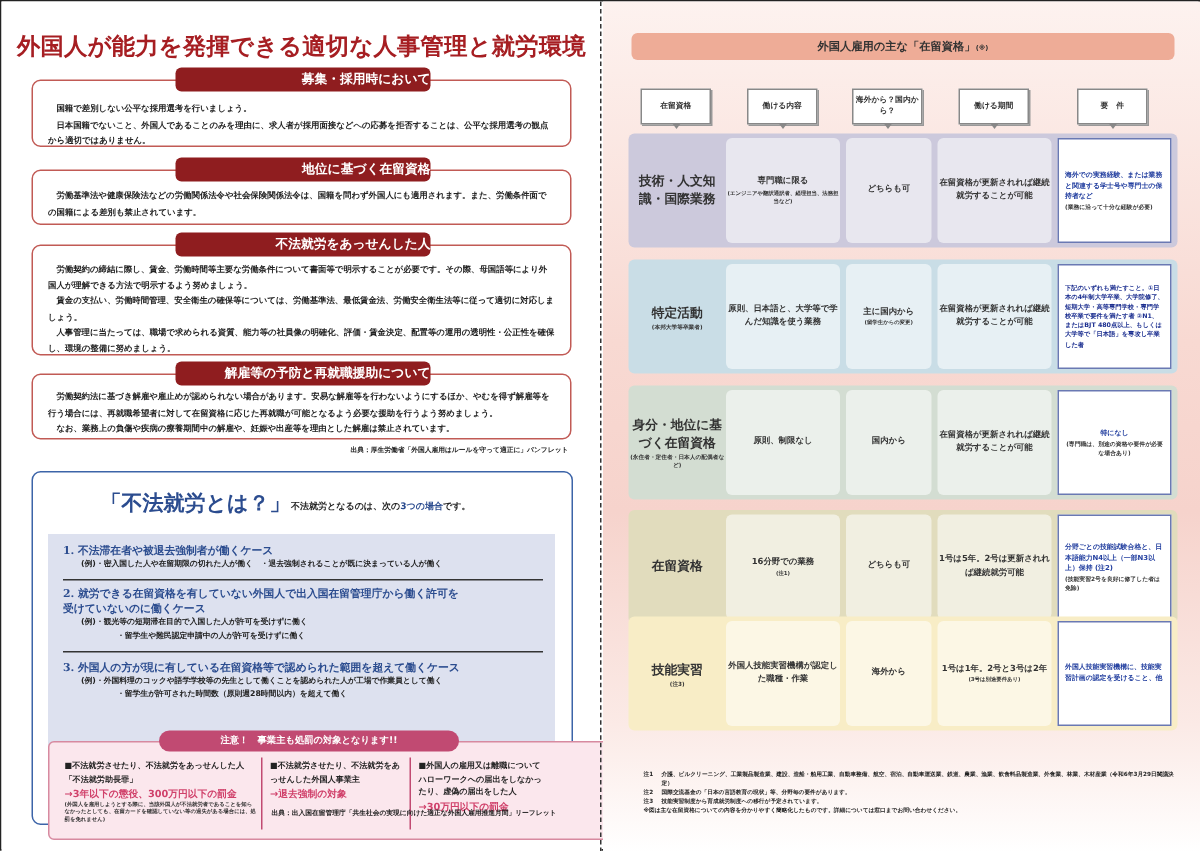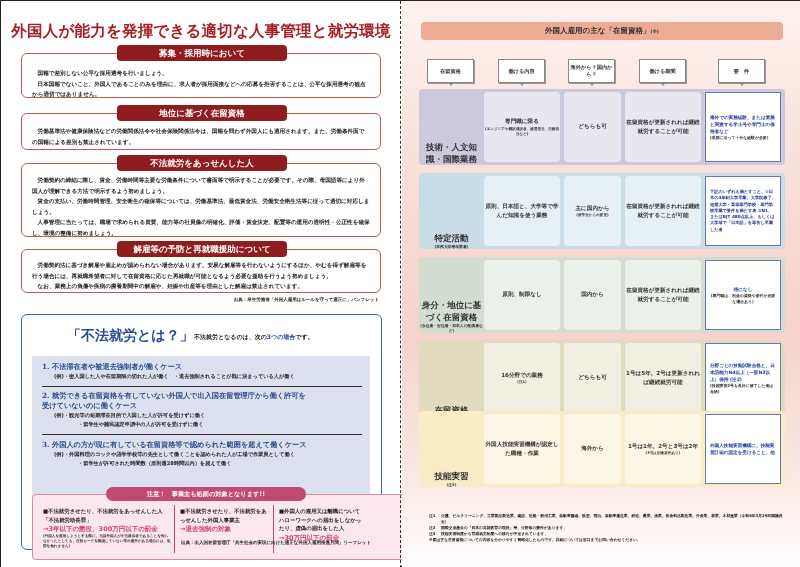--- a/index.html
+++ b/index.html
@@ -3,21 +3,21 @@
 <meta charset="utf-8">
 <style>
 *{box-sizing:border-box;margin:0;padding:0}
 html,body{width:800px;height:567px;overflow:hidden;background:#3a3a3a;font-family:"DejaVu Sans","Liberation Sans",sans-serif}
 .spread{position:absolute;left:0;top:0;width:800px;height:567px;background:#fff;border:1px solid #222}
 .left{position:absolute;left:0;top:0;width:400px;height:567px;background:#fff}
 .right{position:absolute;left:401px;top:0;width:399px;height:567px;background:linear-gradient(180deg,#fdf2ef 0%,#f8d9d2 40%,#f6d3cc 60%,#fbeae6 85%,#ffffff 100%)}
 .divider{position:absolute;left:399px;top:0;height:567px;border-left:1px dashed #333}
 .title{position:absolute;left:0;top:20px;width:400px;text-align:center;font-family:"DejaVu Serif","Liberation Serif",serif;font-weight:bold;color:#a61e22;font-size:15.5px;letter-spacing:0.2px}
 .sec{position:absolute;left:20px;width:360px;border:1.3px solid #c15a55;border-radius:6px;background:#fff}
-.sec-head{position:absolute;left:95px;top:-9px;width:170px;height:16px;background:#8f1d1f;border-radius:4px;color:#fff;font-size:8.5px;font-weight:bold;text-align:center;line-height:16px}
+.sec-head{position:absolute;left:95px;top:-9px;width:170px;height:16px;background:#8f1d1f;border-radius:4px;color:#fff;font-size:8.5px;font-weight:bold;text-align:right;line-height:16px}
 .sec-body{font-size:5.6px;line-height:10.5px;color:#222;font-weight:bold;padding:14px 10px 6px 10px}
 .sec-body p{text-indent:1em}
 .src1{position:absolute;right:22px;top:296px;font-size:4.5px;color:#222;font-weight:bold}
 .ill{position:absolute;left:20px;top:313px;width:361px;height:236px;border:1.5px solid #3c64a8;border-radius:6px;background:#fff}
 .ill-title{position:absolute;left:45px;top:12px;font-family:"DejaVu Serif","Liberation Serif",serif;font-size:14px;font-weight:bold;color:#2b4c8f}
 .ill-sub{position:absolute;left:172px;top:18px;font-size:6px;font-weight:bold;color:#222}
 .ill-sub .hl{color:#2b4c8f}
 .cases{position:absolute;left:10px;top:41px;width:338px;height:158px;background:#dde1ef}
 .case{position:absolute;left:0;width:338px}
 .case .h{font-family:"DejaVu Serif","Liberation Serif",serif;font-size:7.2px;font-weight:bold;color:#2b4c8f;padding-left:10px;line-height:10px}
@@ -29,21 +29,21 @@
 .wcol{position:absolute;top:12px;font-size:5.4px;font-weight:bold;color:#222;line-height:8.5px}
 .wcol .pen{color:#d0406a;font-size:6.5px;line-height:10px}
 .wcol .tiny{font-size:3.6px;line-height:5px;color:#333}
 .wsep{position:absolute;top:10px;height:48px;border-left:1px solid #c14a72}
 .src2{position:absolute;right:10px;bottom:4px;font-size:4.5px;font-weight:bold;color:#222}
 .r-title{position:absolute;left:19px;top:21px;width:362px;height:18px;background:#eeac97;border-radius:4px;text-align:center;font-size:7.5px;font-weight:bold;color:#333;line-height:18px}
 .r-title small{font-size:4.5px}
 .colhead{position:absolute;top:58px;height:24px;width:47px;background:#fff;border:1px solid #888;box-shadow:1px 1px 0 #999;font-size:5.2px;font-weight:bold;color:#333;text-align:center;display:flex;align-items:center;justify-content:center;line-height:7px}
 .colhead:after{content:"";position:absolute;bottom:-4px;left:50%;margin-left:-3px;border-left:3px solid transparent;border-right:3px solid transparent;border-top:4px solid #888}
 .row{position:absolute;left:17px;width:366px;height:76px;border-radius:4px}
-.row .name{position:absolute;left:0;top:0;width:65px;height:76px;display:flex;flex-direction:column;align-items:center;justify-content:flex-end;font-family:"DejaVu Serif","Liberation Serif",serif;font-weight:bold;color:#333;font-size:8.5px;line-height:12px;text-align:center}
+.row .name{position:absolute;left:0;top:0;width:65px;height:76px;display:flex;flex-direction:column;align-items:center;justify-content:center;font-family:"DejaVu Serif","Liberation Serif",serif;font-weight:bold;color:#333;font-size:8.5px;line-height:12px;text-align:center}
 .row .name small{font-family:"DejaVu Sans",sans-serif;font-size:3.8px;line-height:5px}
 .cell{position:absolute;top:3px;height:70px;border-radius:4px;background:rgba(255,255,255,0.55);display:flex;flex-direction:column;align-items:center;justify-content:center;font-size:5.6px;font-weight:bold;color:#333;text-align:center;line-height:9.5px}
 .cell small{font-size:3.6px;line-height:5px}
 .c1{left:65px;width:76px}.c2{left:145px;width:57px}.c3{left:206px;width:76px}
 .req{position:absolute;left:286px;top:3px;width:76px;height:70px;background:#fff;border:1.5px solid #6a79b3;box-shadow:inset 0 0 0 1px #fff;display:flex;flex-direction:column;justify-content:center;padding:2px 4px;font-size:4.6px;font-weight:bold;color:#2440a0;line-height:7px}
 .req .g{color:#333;font-size:3.9px;line-height:6px}
 .notes{position:absolute;left:27px;top:512px;width:360px;font-size:3.8px;font-weight:bold;color:#222;line-height:6px}
 .notes .n{display:flex}
 .notes .n span:first-child{width:12px;flex:none}
 </style>

